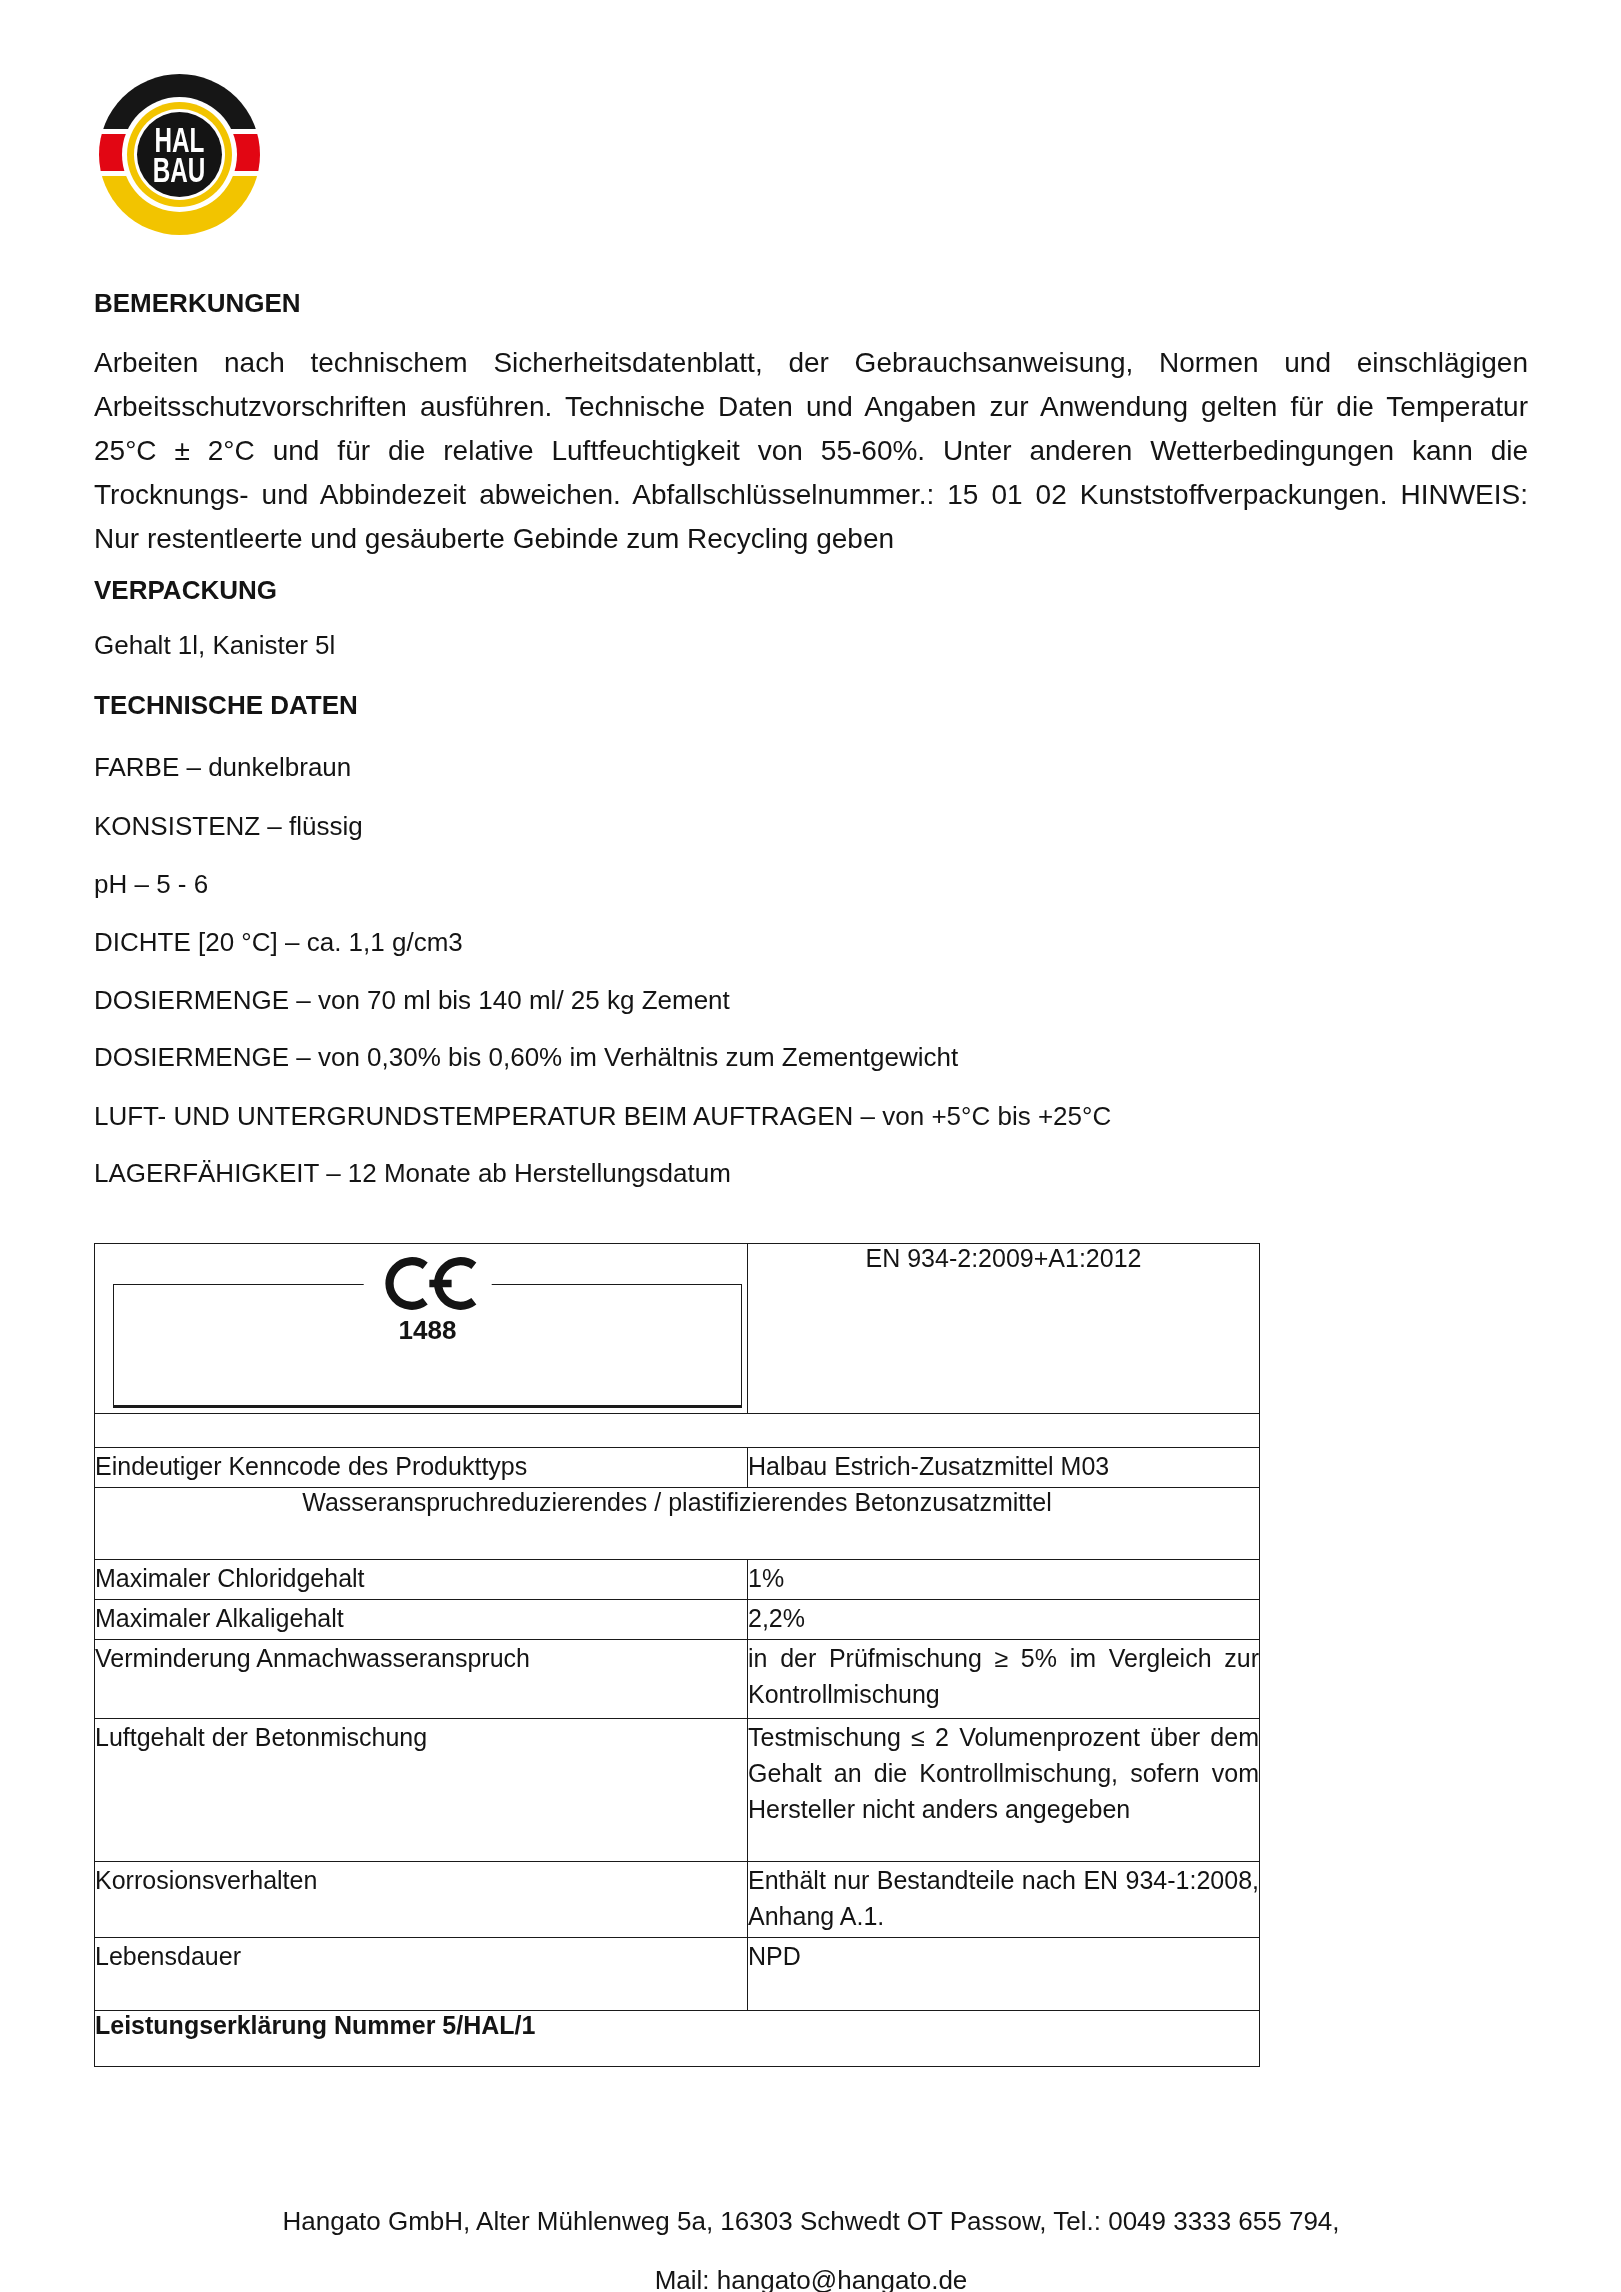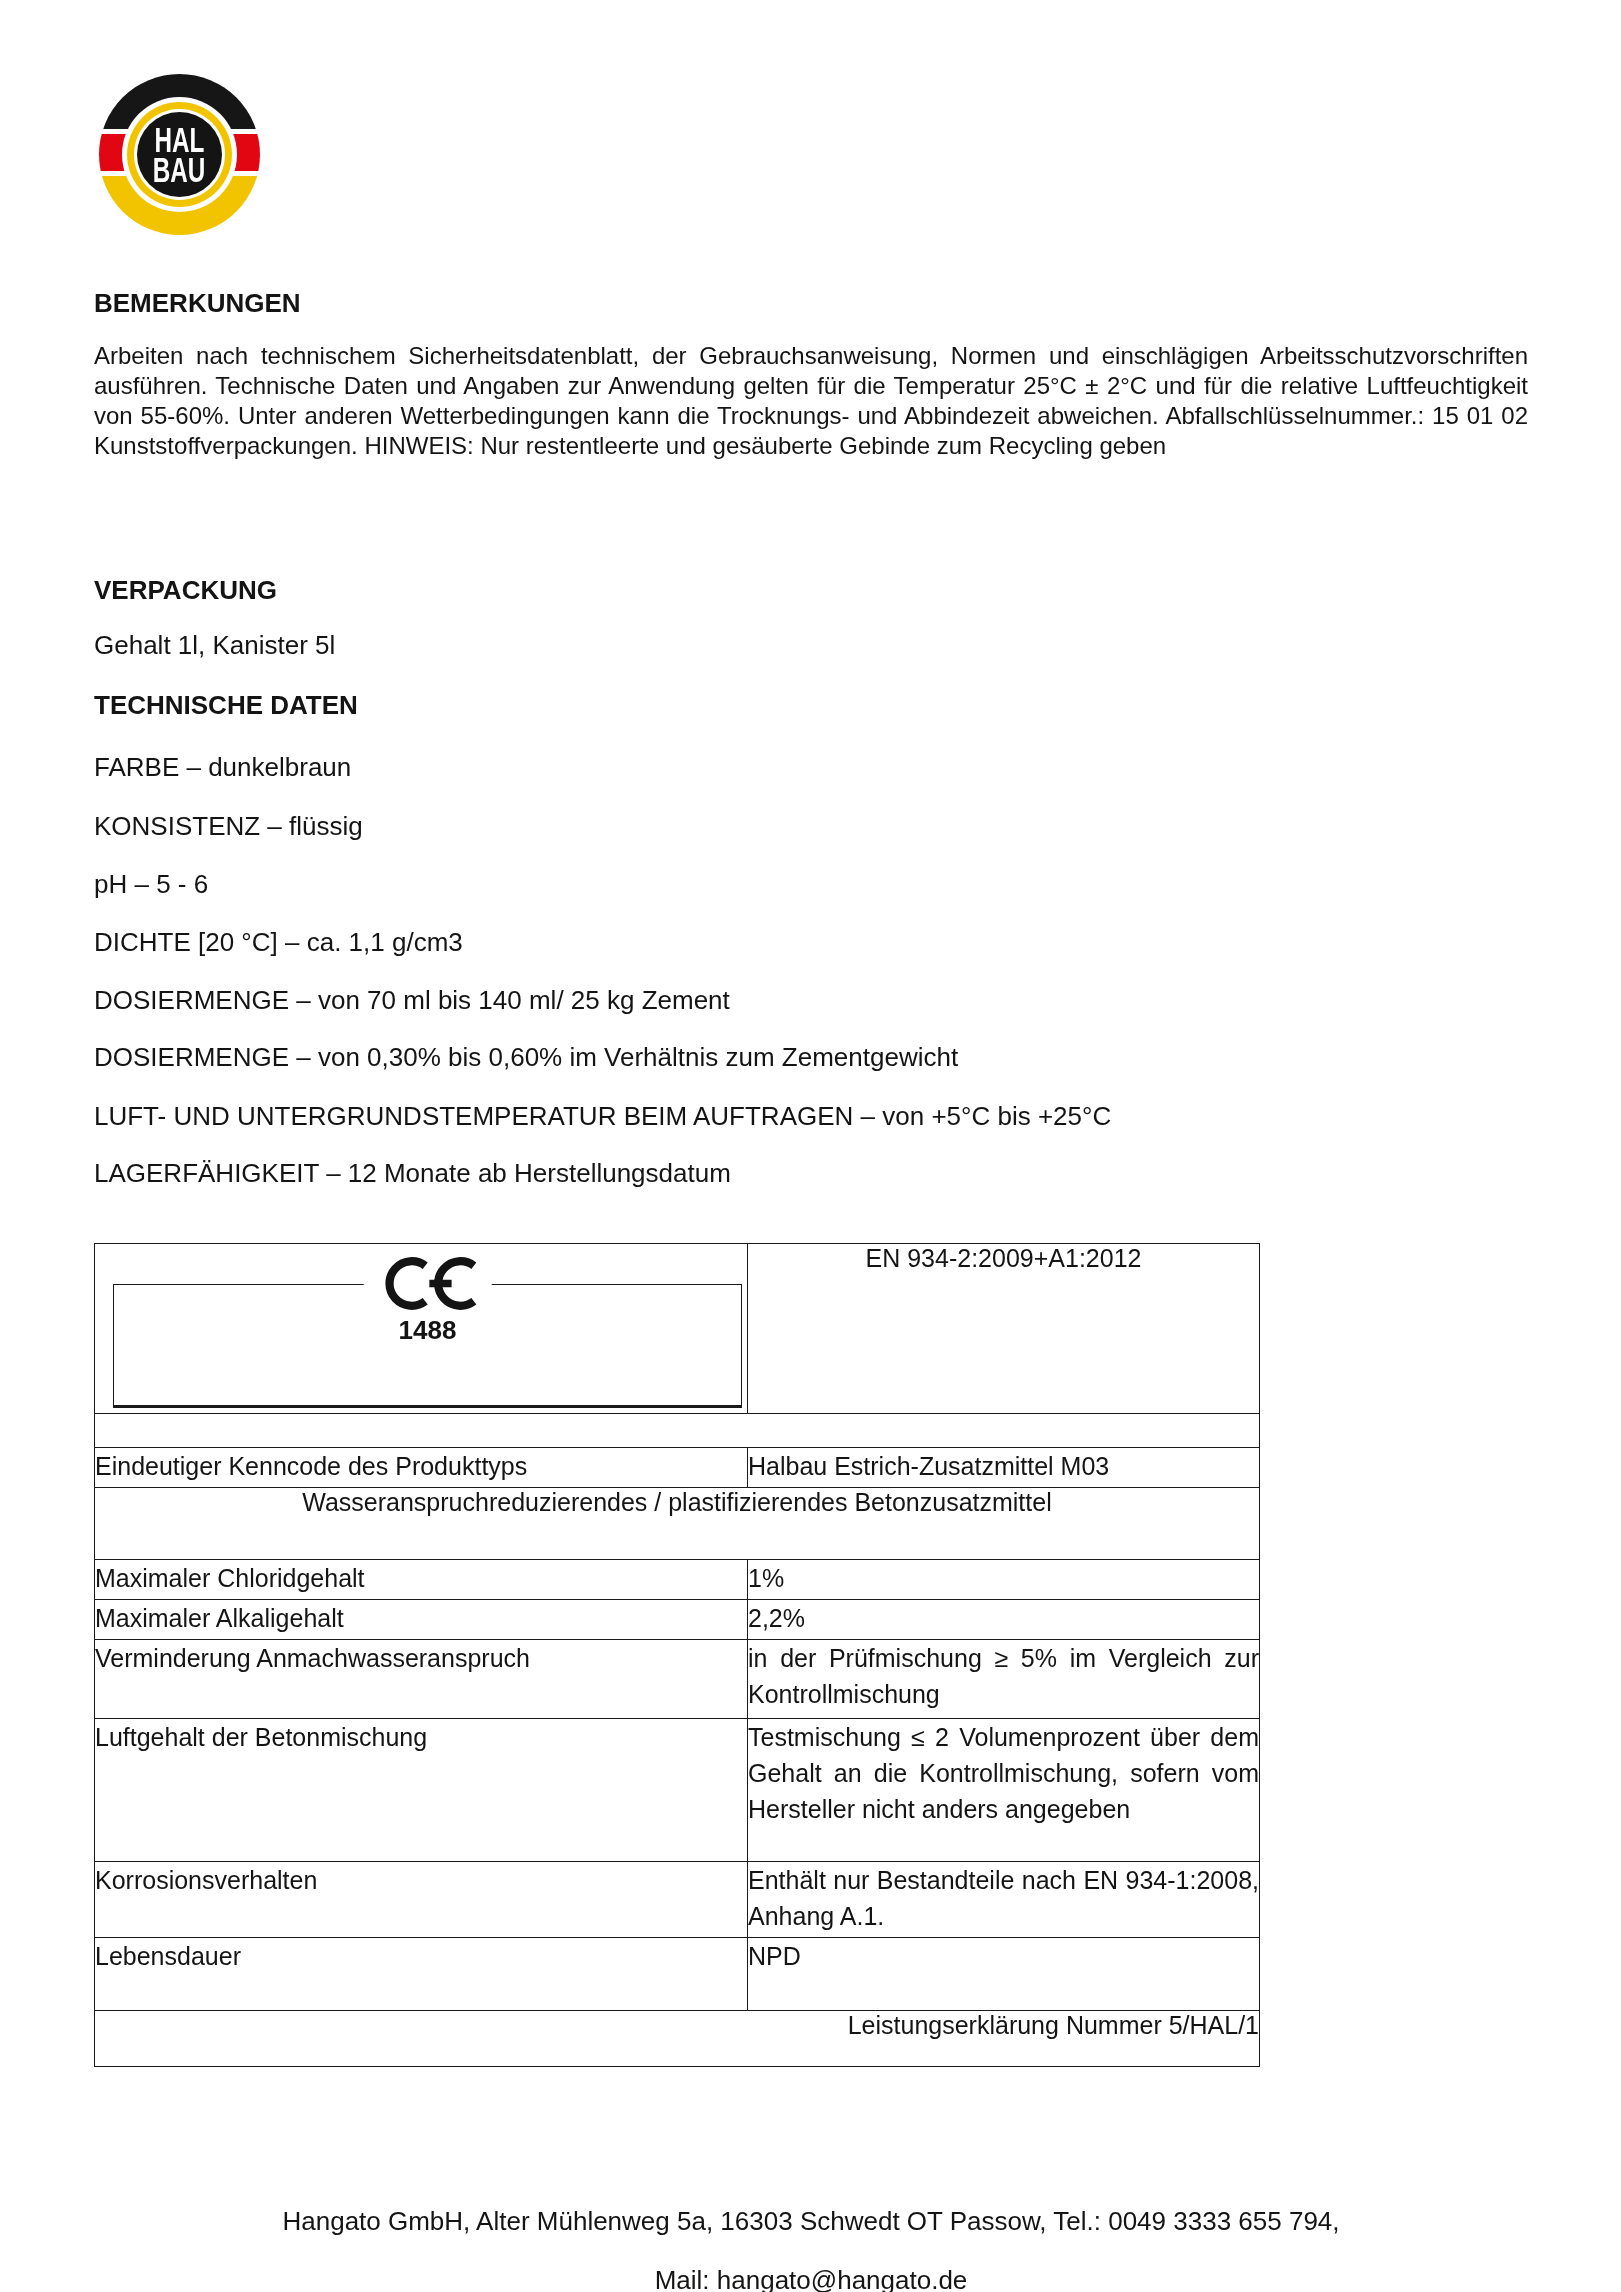--- a/index.html
+++ b/index.html
@@ -35,21 +35,21 @@
                  display:flex; flex-direction:column; align-items:center; justify-content:center; }
   .logo-black .lt {
     color:#ffffff; font-weight:bold; font-size:29.6px; line-height:29.6px;
     letter-spacing:0px; transform:scale(0.82,1.18);
   }
 
   
   .abs { position:absolute; left:94px; }
   .h1 { font-weight:bold; font-size:26px; }
   .body-par {
-    width:1434px; font-size:24px; line-height:30px;
+    width:1434px; font-size:28px; line-height:44px;
     text-align:justify; text-justify:inter-word;
   }
   .tline { font-size:26px; }
 
   
   .ce-table-wrap { position:absolute; left:94px; top:1243px; }
   table.ce { border-collapse:collapse; table-layout:fixed; width:1165px; }
   table.ce td {
     border:1.8px solid #1a1a1a;
     font-size:25px;
@@ -89,22 +89,22 @@
   tr.r-korr td { height:76px; }
   tr.r-leben td { height:73px; }
 
   .serif-line {
     font-family:"Liberation Serif", serif;
     font-size:28px; line-height:38px; display:block;
   }
   .sans-line { display:block; line-height:36px; }
 
   td.decl-row {
-    height:56px; text-align:right; vertical-align:middle;
-    font-weight:normal; font-size:26px; border-top-width:2.7px; border-bottom-width:2.7px;
+    height:56px; text-align:left; vertical-align:middle;
+    font-weight:bold; font-size:26px; border-top-width:2.7px; border-bottom-width:2.7px;
   }
 
   
   .footer {
     position:absolute; left:0; top:2192px; width:1622px;
     text-align:center; font-size:26px; line-height:59px;
   }
 </style>
 </head>
 <body>

